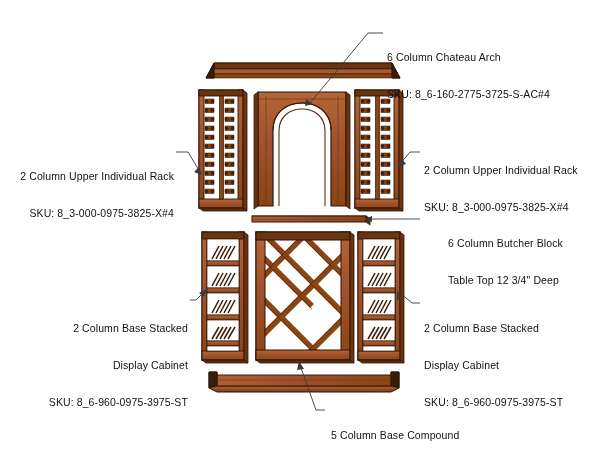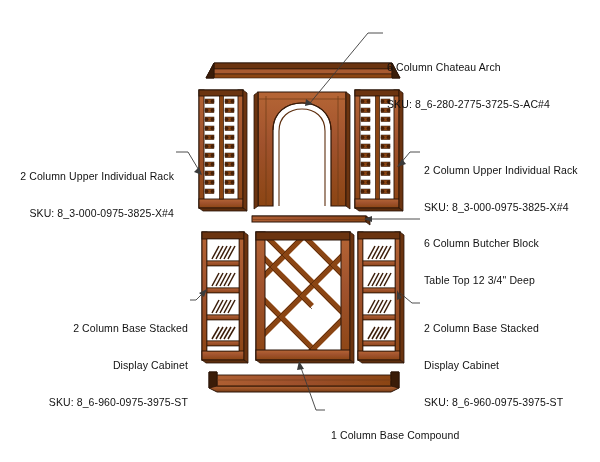--- a/index.html
+++ b/index.html
@@ -347,51 +347,51 @@
       <path d="M207,289 L204,297 L199,293 Z" fill="#3a3a3a" stroke="none"></path>
 
       <path d="M420,303 L412,303 L400,293"></path>
       <path d="M397,290 L402,298 L397,300 Z" fill="#3a3a3a" stroke="none"></path>
 
       <path d="M325,410 L316,410 L300,365"></path>
       <path d="M299,361 L304,369 L297,370 Z" fill="#3a3a3a" stroke="none"></path>
     </g>
   </svg>
 
-  <div class="label left-align" style="left:387px; top:36px;">
+  <div class="label left-align" style="left:387px; top:26px;">
     <span>6 Column Chateau Arch</span>
-    <span>SKU: 8_6-280-2775-3725-S-AC#4</span>
+    <span>SKU: 8_6-160-2775-3725-S-AC#4</span>
   </div>
 
   <div class="label right-align" style="left:0px; top:145px; width:174px;">
     <span>2 Column Upper Individual Rack</span>
     <span>SKU: 8_3-000-0975-3825-X#4</span>
   </div>
 
   <div class="label left-align" style="left:424px; top:139px;">
     <span>2 Column Upper Individual Rack</span>
     <span>SKU: 8_3-000-0975-3825-X#4</span>
   </div>
 
-  <div class="label left-align" style="left:424px; top:212px;">
+  <div class="label left-align" style="left:448px; top:212px;">
     <span>6 Column Butcher Block</span>
     <span>Table Top 12 3/4" Deep</span>
   </div>
 
   <div class="label right-align" style="left:0px; top:297px; width:188px;">
     <span>2 Column Base Stacked</span>
     <span>Display Cabinet</span>
     <span>SKU: 8_6-960-0975-3975-ST</span>
   </div>
 
   <div class="label left-align" style="left:424px; top:297px;">
     <span>2 Column Base Stacked</span>
     <span>Display Cabinet</span>
     <span>SKU: 8_6-960-0975-3975-ST</span>
   </div>
 
   <div class="label left-align" style="left:331px; top:404px;">
-    <span>1 Column Base Compound</span>
+    <span>5 Column Base Compound</span>
     
     
   </div>
 
 </div>
 
 </body></html>

